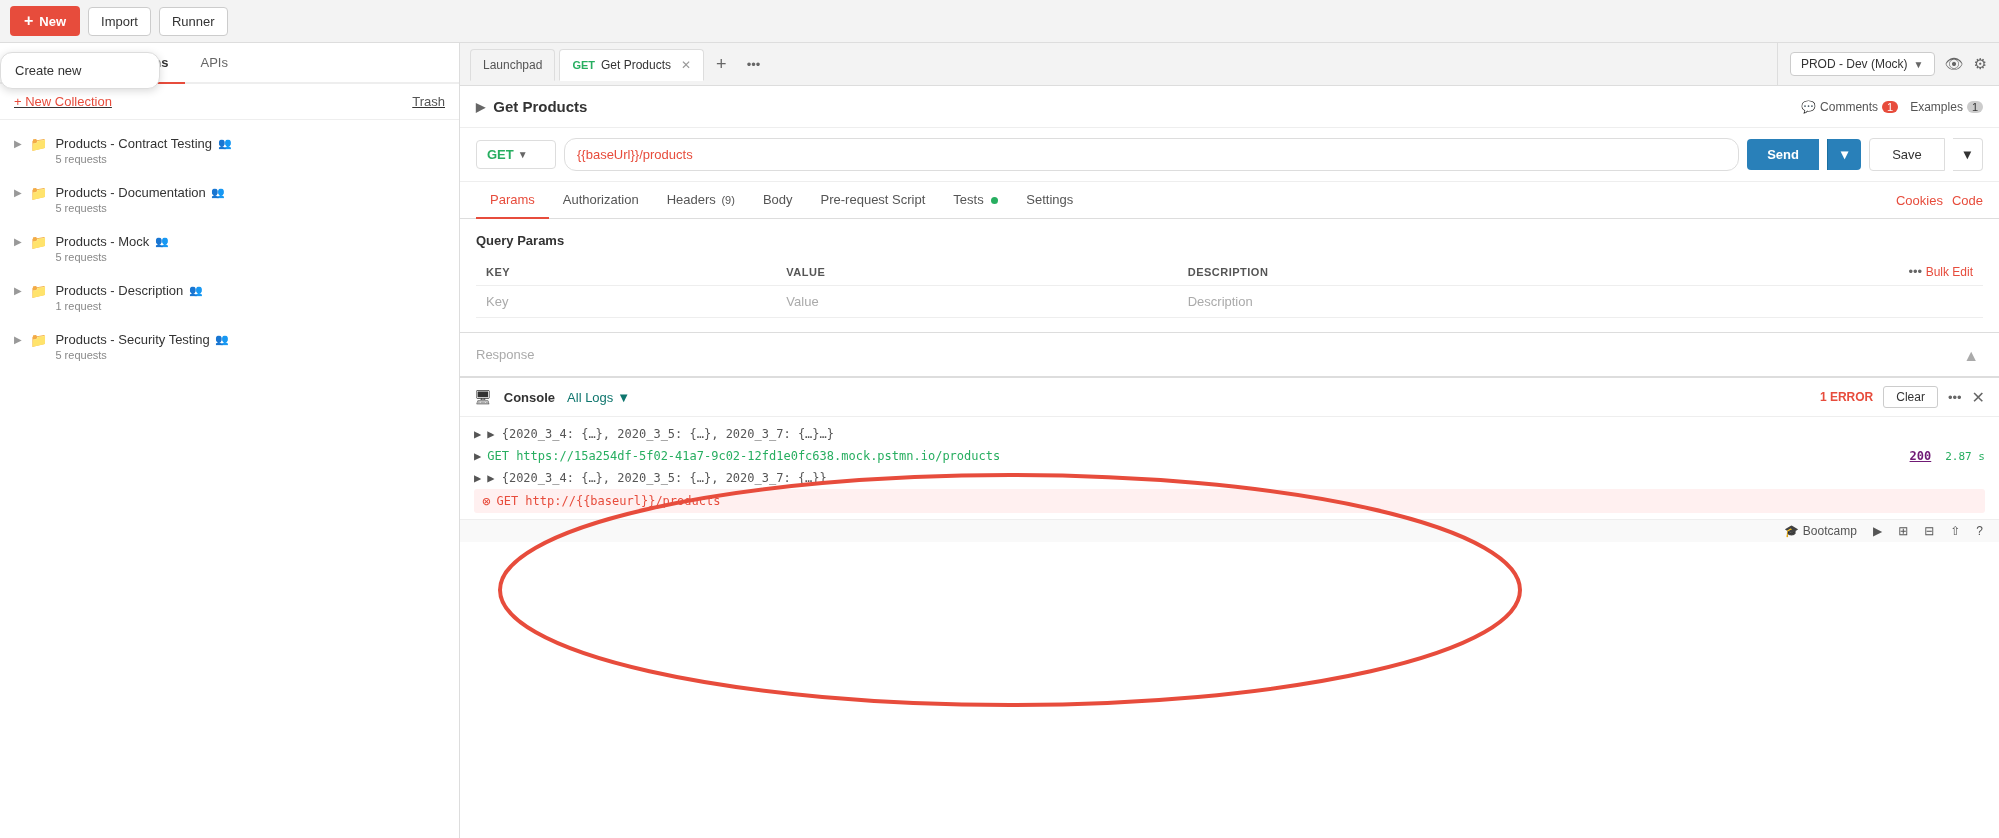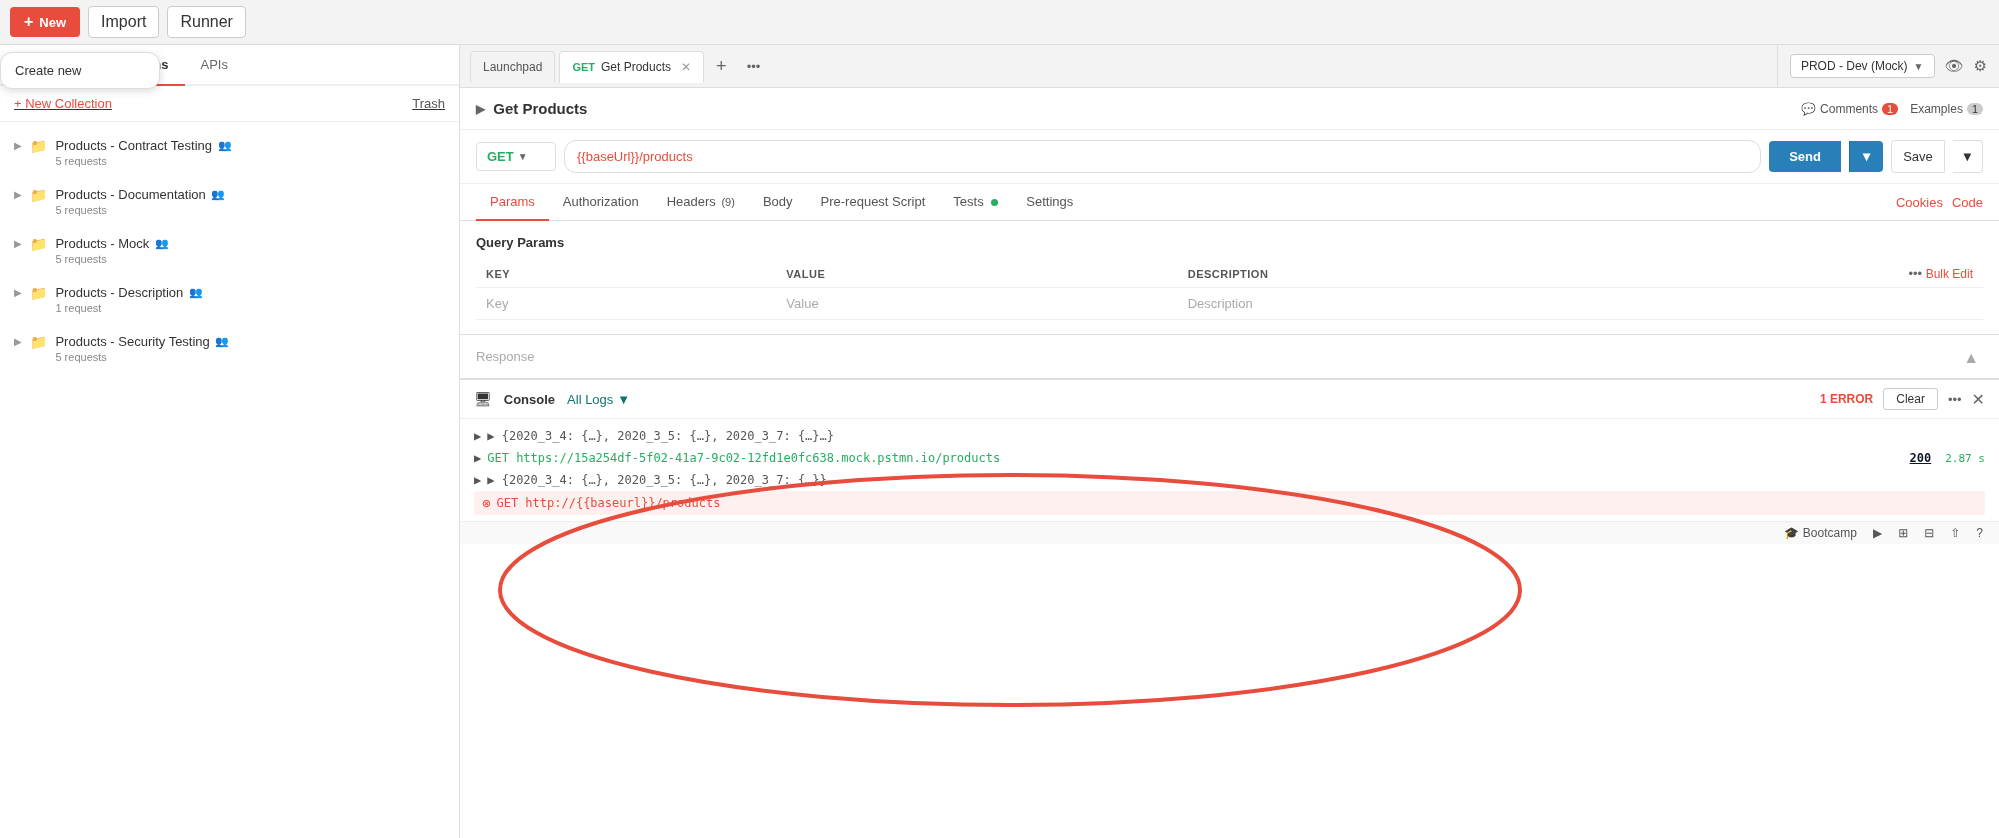--- a/index.html
+++ b/index.html
@@ -6,21 +6,21 @@
     body { font-family: -apple-system, BlinkMacSystemFont, 'Segoe UI', sans-serif; font-size: 13px; background: #fff; color: #333; overflow: hidden; height: 838px; display: flex; flex-direction: column; }
 
     
     .top-toolbar {
       display: flex; align-items: center; padding: 6px 10px; background: #f3f3f3; border-bottom: 1px solid #ddd; gap: 8px; position: relative; z-index: 100;
     }
     .btn-new {
       background: #e74c3c; color: #fff; border: none; border-radius: 4px; padding: 6px 14px; font-size: 13px; font-weight: 600; cursor: pointer; display: flex; align-items: center; gap: 6px;
     }
     .btn-import, .btn-runner {
-      background: #fff; border: 1px solid #ccc; border-radius: 4px; padding: 6px 12px; font-size: 16px; cursor: pointer; color: #333;
+      background: #fff; border: 1px solid #ccc; border-radius: 4px; padding: 6px 12px; font-size: 13px; cursor: pointer; color: #333;
     }
 
     
     .create-new-dropdown {
       position: absolute; top: 52px; left: 0; background: #fff; border: 1px solid #ddd; border-radius: 12px; padding: 10px 14px; box-shadow: 0 2px 8px rgba(0,0,0,0.15); z-index: 200; min-width: 160px;
     }
 
     
     .main-layout { display: flex; flex: 1; overflow: hidden; }
 
@@ -97,21 +97,21 @@
     .url-input {
       flex: 1; border: 1px solid #ddd; border-radius: 12px; padding: 8px 12px; font-size: 13px; color: #e74c3c;
     }
     .send-btn {
       background: #2980b9; color: #fff; border: none; border-radius: 4px 0 0 4px; padding: 8px 20px; font-size: 13px; font-weight: 600; cursor: pointer;
     }
     .send-dropdown {
       background: #2980b9; color: #fff; border: none; border-left: 1px solid #1a6fa0; border-radius: 0 4px 4px 0; padding: 8px 10px; cursor: pointer;
     }
     .save-btn {
-      background: #fff; border: 1px solid #ddd; border-radius: 4px 0 0 4px; padding: 8px 11px; font-size: 13px; cursor: pointer; color: #333;
+      background: #fff; border: 1px solid #ddd; border-radius: 4px 0 0 4px; padding: 8px 22px; font-size: 13px; cursor: pointer; color: #333;
     }
     .save-dropdown {
       background: #fff; border: 1px solid #ddd; border-left: none; border-radius: 0 4px 4px 0; padding: 8px 8px; cursor: pointer; color: #333;
     }
 
     
     .request-tabs {
       display: flex; align-items: center; border-bottom: 1px solid #ddd; padding: 0 16px;
     }
     .req-tab {
@@ -428,21 +428,21 @@
         </div>
 
         <div class="console-logs">
           <div class="log-row">
             <span>▶</span>
             <span>▶ {2020_3_4: {…}, 2020_3_5: {…}, 2020_3_7: {…}…}</span>
           </div>
           <div class="log-row success" style="display:flex;">
             <span>▶</span>
             <span style="color:#27ae60;">GET https://15a254df-5f02-41a7-9c02-12fd1e0fc638.mock.pstmn.io/products</span>
-            <span class="status-200" style="margin-left:auto; color:#0f172a; font-weight:700;text-decoration:underline;">200</span>
+            <span class="status-200" style="margin-left:auto; color:#701a75; font-weight:700;text-decoration:underline;">200</span>
             <span class="time" style="color:#27ae60; margin-left:8px;">2.87 s</span>
           </div>
           <div class="log-row">
             <span>▶</span>
             <span>▶ {2020_3_4: {…}, 2020_3_5: {…}, 2020_3_7: {…}}</span>
           </div>
           <div class="log-row error-row">
             <span class="error-circle">⊗</span>
             <span>GET http://{{baseurl}}/products</span>
           </div>

